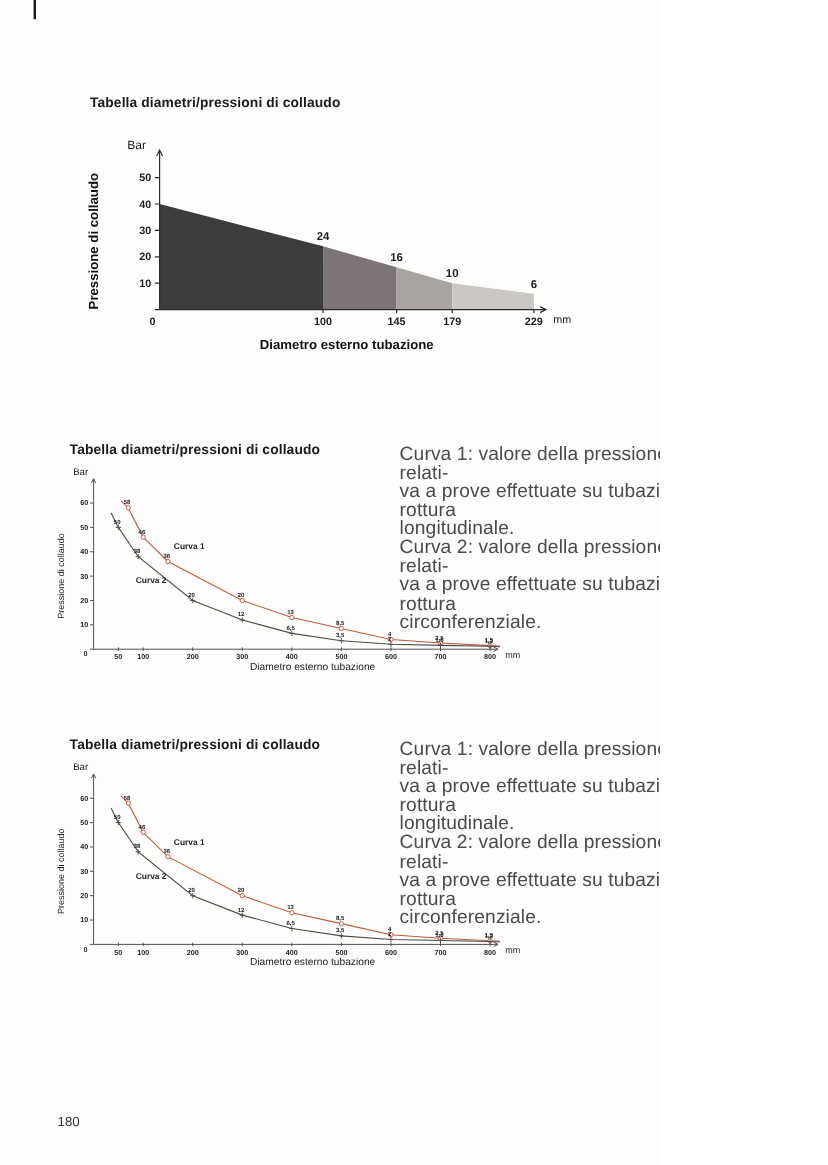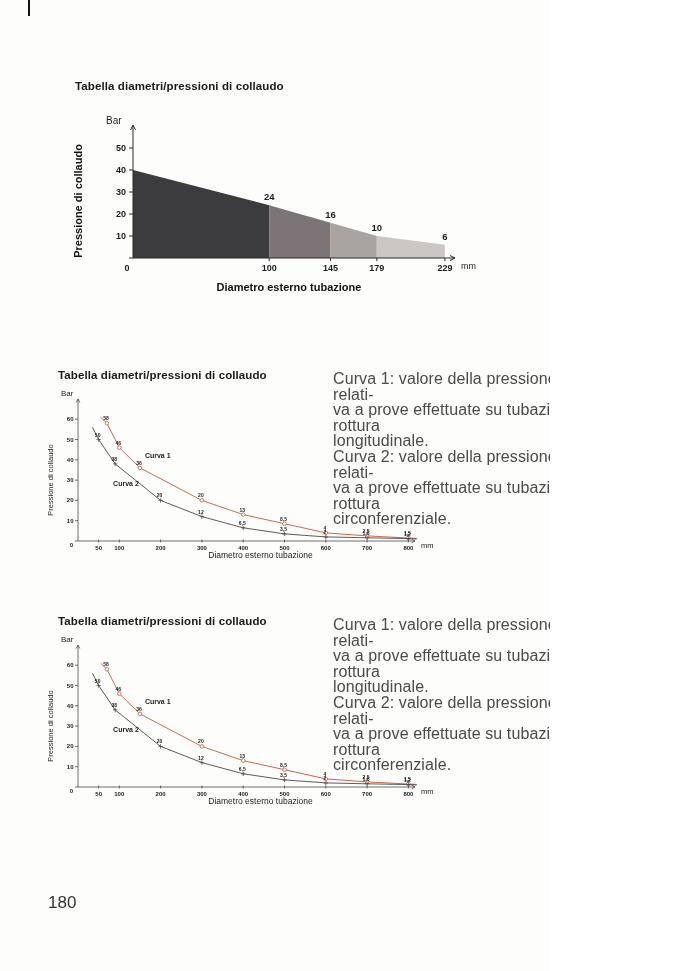--- a/index.html
+++ b/index.html
@@ -27,21 +27,21 @@
   .wmm{font-size:9px;fill:#1c1c1c;}
   .wylab{font-size:11px;font-weight:bold;fill:#111;}
   .wxlab{font-size:11px;font-weight:bold;fill:#111;}
   .ltick{font-size:6px;font-weight:bold;fill:#222;}
   .lplab{font-size:5px;font-weight:bold;fill:#222;}
   .lname{font-size:7px;font-weight:bold;fill:#222;}
   .lbar{font-size:8px;fill:#222;}
   .lmm{font-size:7.5px;fill:#222;}
   .lylab{font-size:7.5px;fill:#222;}
   .lxlab{font-size:8.5px;fill:#222;}
-  .footer-num{position:absolute;left:48px;top:893px;font-size:17px;color:#333;}
+  .footer-num{position:absolute;left:48px;top:929px;font-size:11px;color:#333;}
   .brand{position:absolute;left:582px;top:930px;font-size:11.5px;font-weight:bold;letter-spacing:.5px;}
 </style>
 </head>
 <body>
 
 <div class="page">
   <div class="crop-mark"></div>
 
   <div class="title t1">Tabella diametri/pressioni di collaudo</div>
   <svg id="chart0" class="chart" width="420" height="185" viewBox="0 0 420 185">

